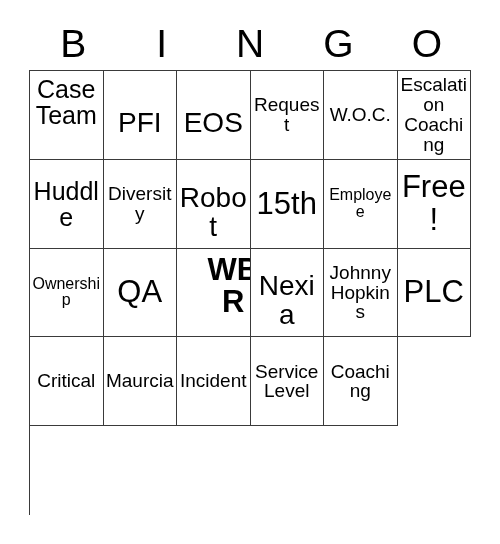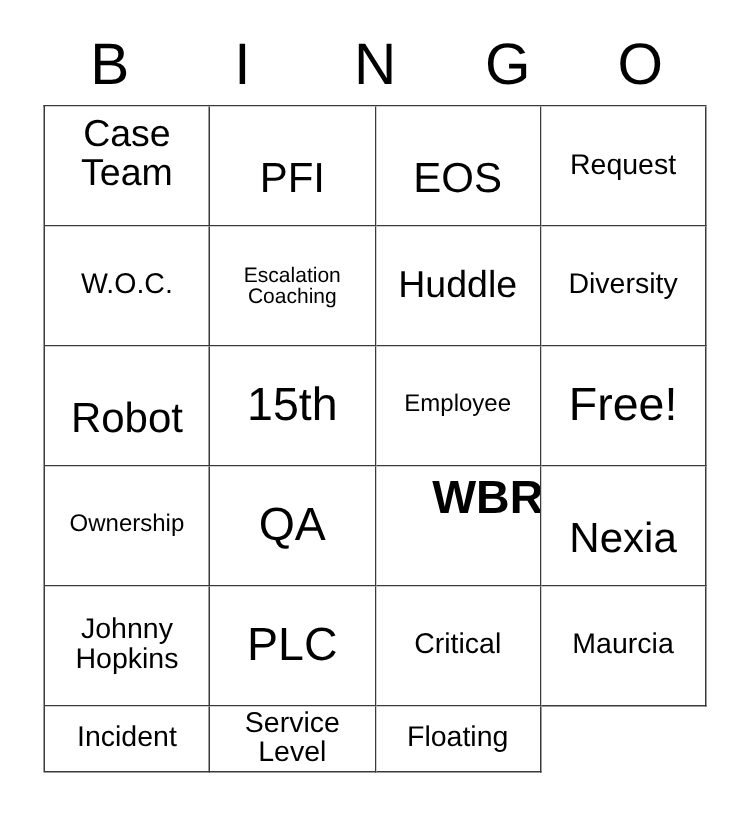--- a/index.html
+++ b/index.html
@@ -43,21 +43,21 @@
     user-select: none;
   }
   
   .grid {
     position: absolute;
     left: 29px;
     top: 70px;
     width: 442px;
     height: 445px;
     display: grid;
-    grid-template-columns: repeat(4, 1fr);
+    grid-template-columns: repeat(6, 1fr);
     grid-template-rows: repeat(5, 1fr);
     border-top: 1px solid #3a3a3a;
     border-left: 1px solid #3a3a3a;
     box-sizing: border-box;
     background: #ffffff;
   }
   .cell {
     border-right: 1px solid #3a3a3a;
     border-bottom: 1px solid #3a3a3a;
     box-sizing: border-box;
@@ -75,21 +75,21 @@
     line-height: 1.04;
     word-wrap: break-word;
     color: #000000;
   }
   
   .sz-xxl .cell-text { font-size: 31px; }
   .sz-xl  .cell-text { font-size: 28px; margin-top: 16px; }
   .sz-lg  .cell-text { font-size: 25px; }
   .sz-md  .cell-text { font-size: 19px; }
   .sz-sm  .cell-text { font-size: 16px; }
-  .sz-xs  .cell-text { font-size: 14px; text-align: center; }
+  .sz-xs  .cell-text { font-size: 19px; text-align: center; }
   
   .va-top    { align-items: flex-start; }
   .va-top .cell-text { padding-top: 3px; }
   .va-center { align-items: center; }
   .bold .cell-text { font-weight: bold; margin-left: 40px; }
 </style>
 </head>
 <body>
 
 <div id="bingo-card">
@@ -163,17 +163,17 @@
       <div class="cell sz-md va-center">
         <span class="cell-text">Maurcia</span>
       </div>
       <div class="cell sz-md va-center">
         <span class="cell-text">Incident</span>
       </div>
       <div class="cell sz-md va-center">
         <span class="cell-text">Service Level</span>
       </div>
       <div class="cell sz-md va-center">
-        <span class="cell-text">Floating</span>
+        <span class="cell-text">Coaching</span>
       </div>
     </div>
 
 </div>
 
 </body></html>

